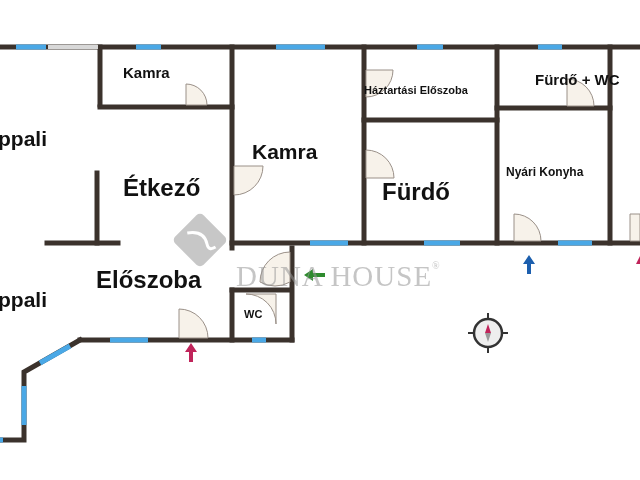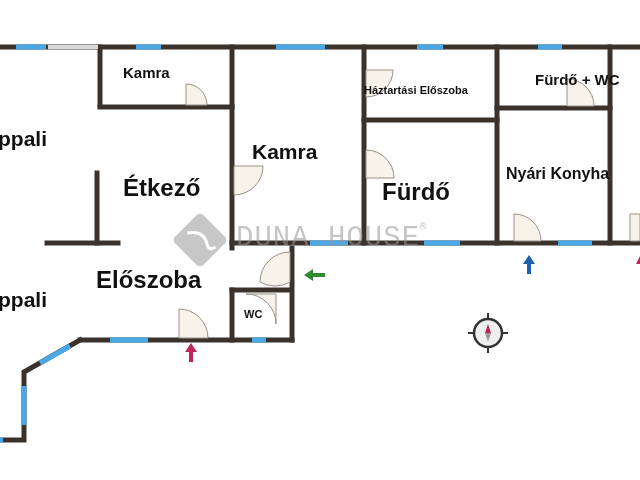--- a/index.html
+++ b/index.html
@@ -2,23 +2,23 @@
 <html><head>
 <meta charset="utf-8">
 <style>
   html, body { margin: 0; padding: 0; background: #ffffff; }
   body { width: 640px; height: 480px; overflow: hidden; position: relative; font-family: "Liberation Sans", sans-serif; }
   #plan { position: absolute; left: 0; top: 0; width: 640px; height: 480px; }
   .room-label { position: absolute; font-family: "Liberation Sans", sans-serif; font-weight: bold; color: #111111; white-space: nowrap; }
   .lbl-xl { font-size: 21px; }
   .lbl-l { font-size: 24px; }
   .lbl-m { font-size: 15px; }
-  .lbl-s { font-size: 16px; }
+  .lbl-s { font-size: 12px; }
   .lbl-xs { font-size: 11px; }
-  .watermark { position: absolute; font-family: Liberation Mono, monospace; font-size: 29px; color: rgba(150,150,150,0.55); letter-spacing: 1px; white-space: nowrap; }
+  .watermark { position: absolute; font-family: Liberation Serif, serif; font-size: 29px; color: rgba(150,150,150,0.55); letter-spacing: 1px; white-space: nowrap; margin-top: 38px; }
   .watermark .reg { font-size: 10px; vertical-align: top; }
 </style>
 </head>
 <body>
 
 <svg id="plan" viewBox="0 0 640 480" xmlns="http://www.w3.org/2000/svg">
 
   <g stroke="#3b322c" stroke-width="5" fill="none" stroke-linecap="square">
 
     <line x1="0" y1="47" x2="640" y2="47"></line>

